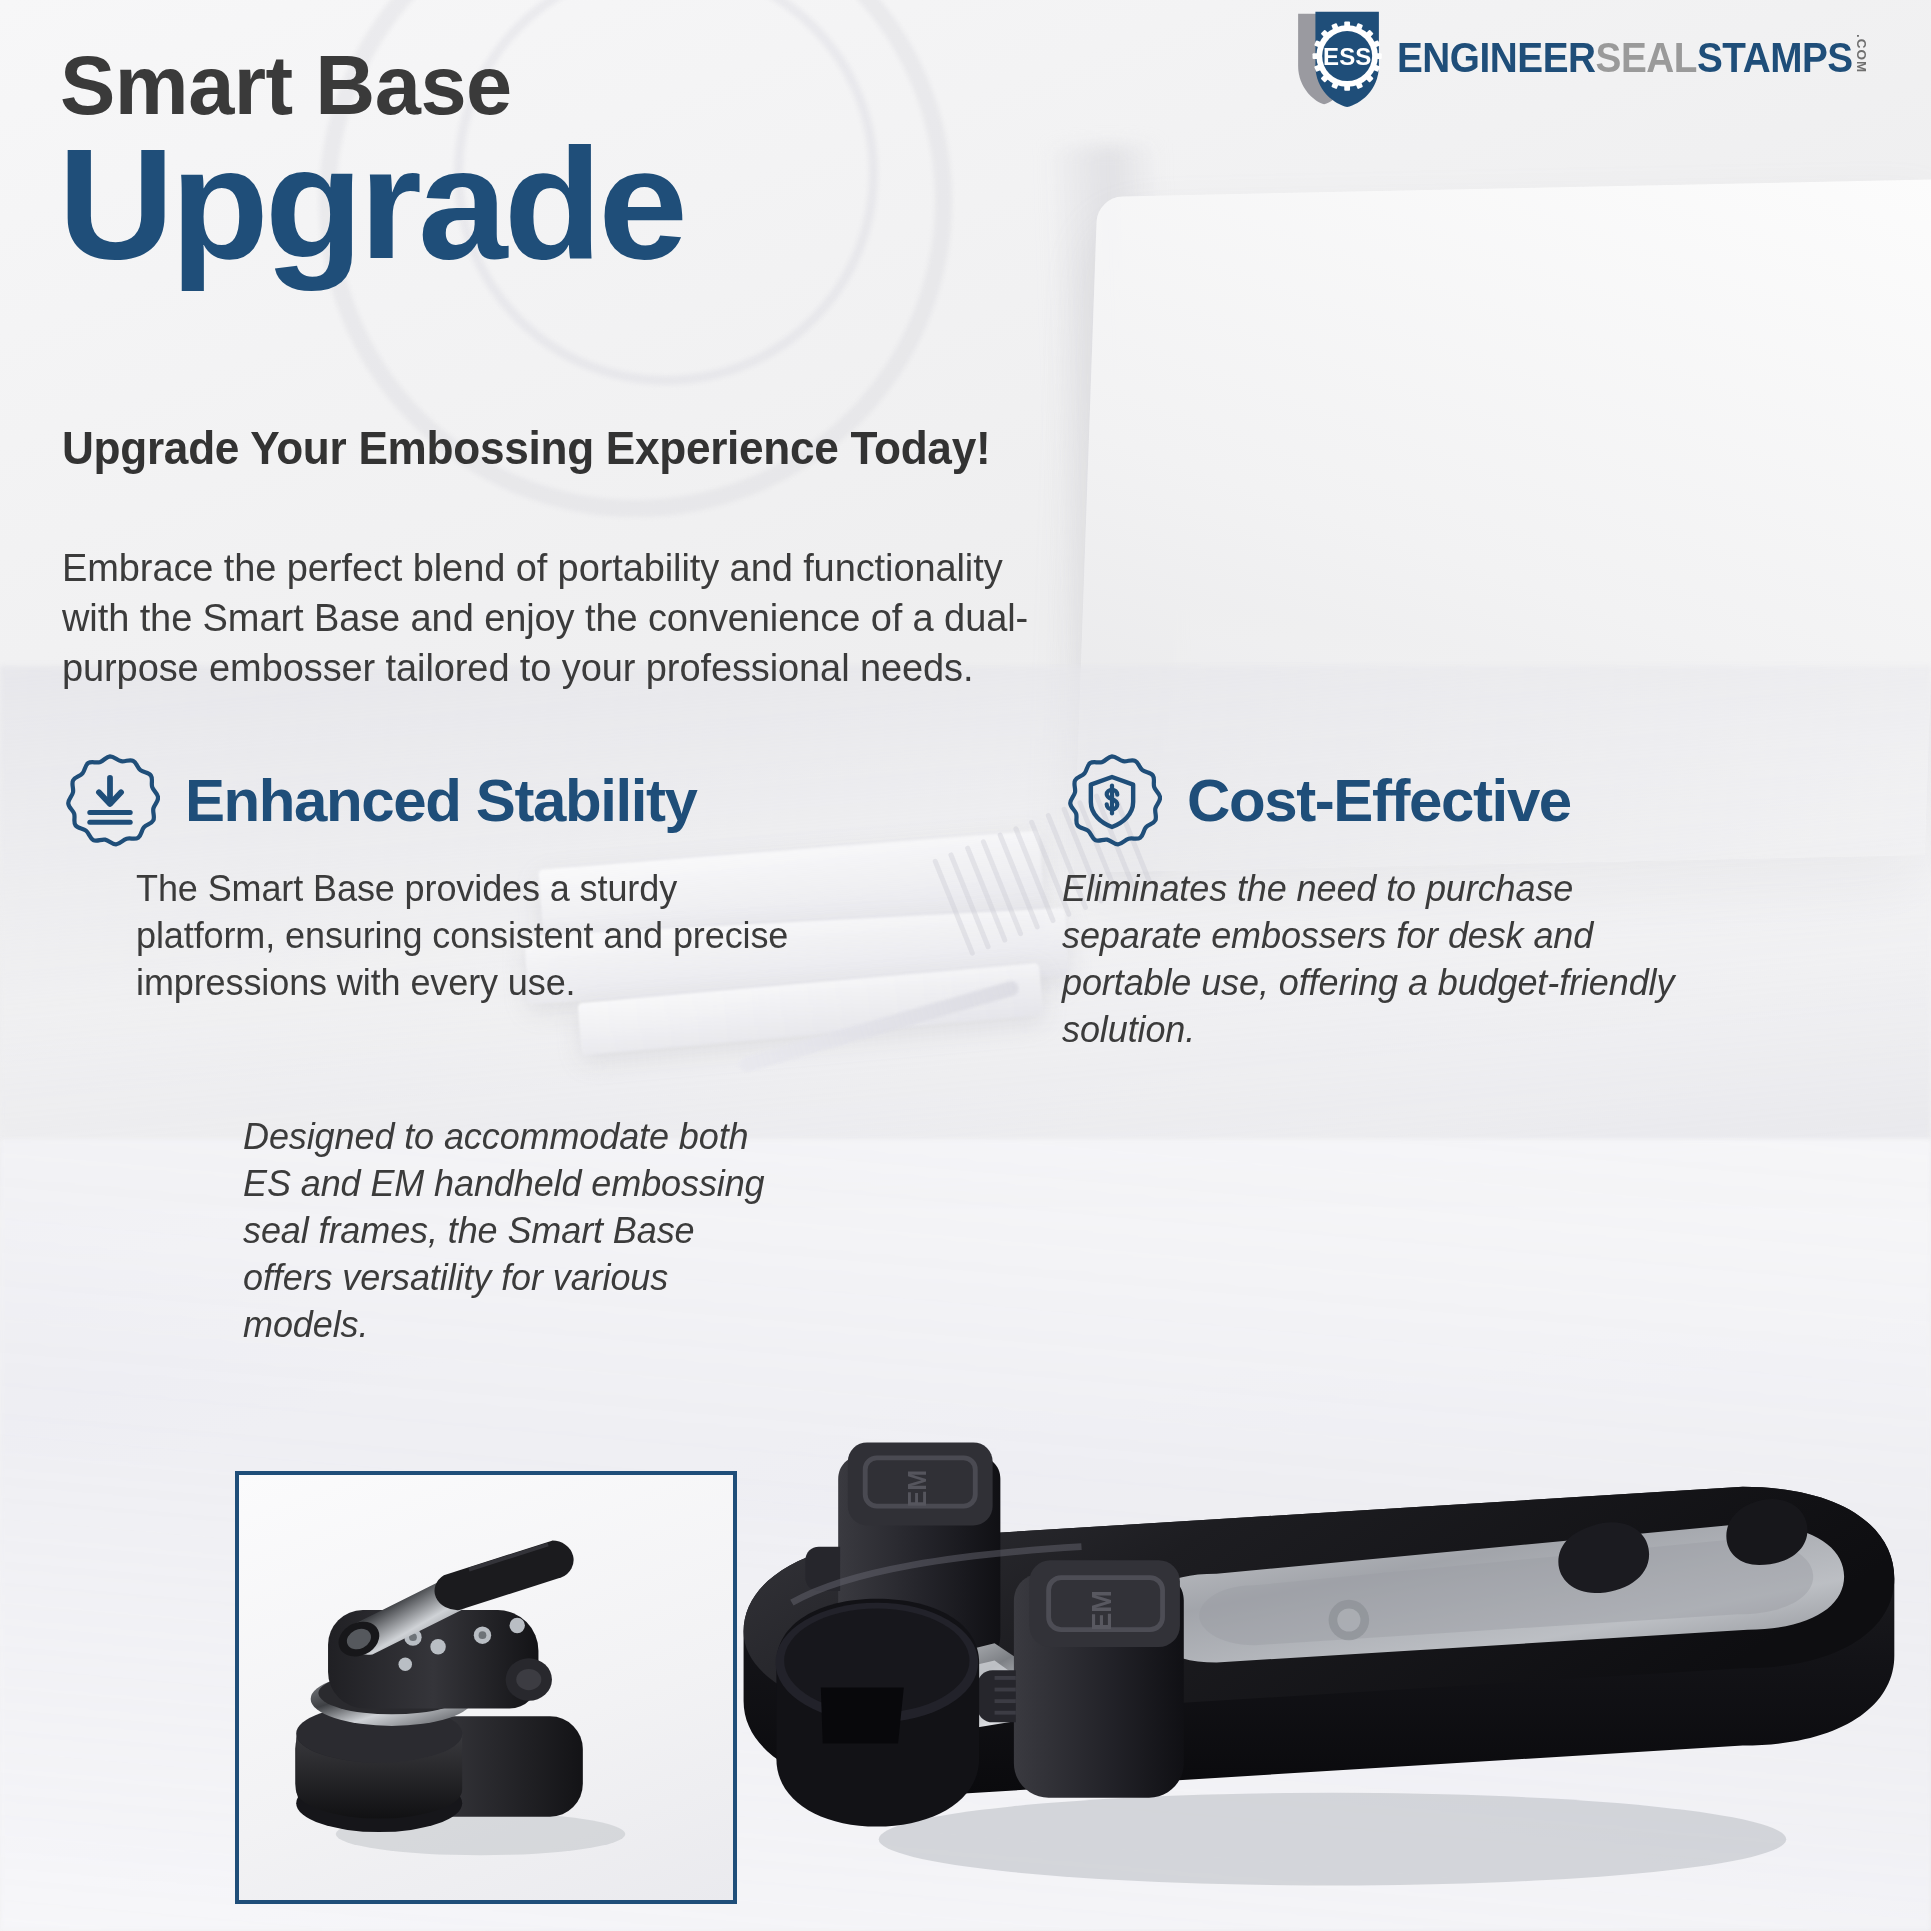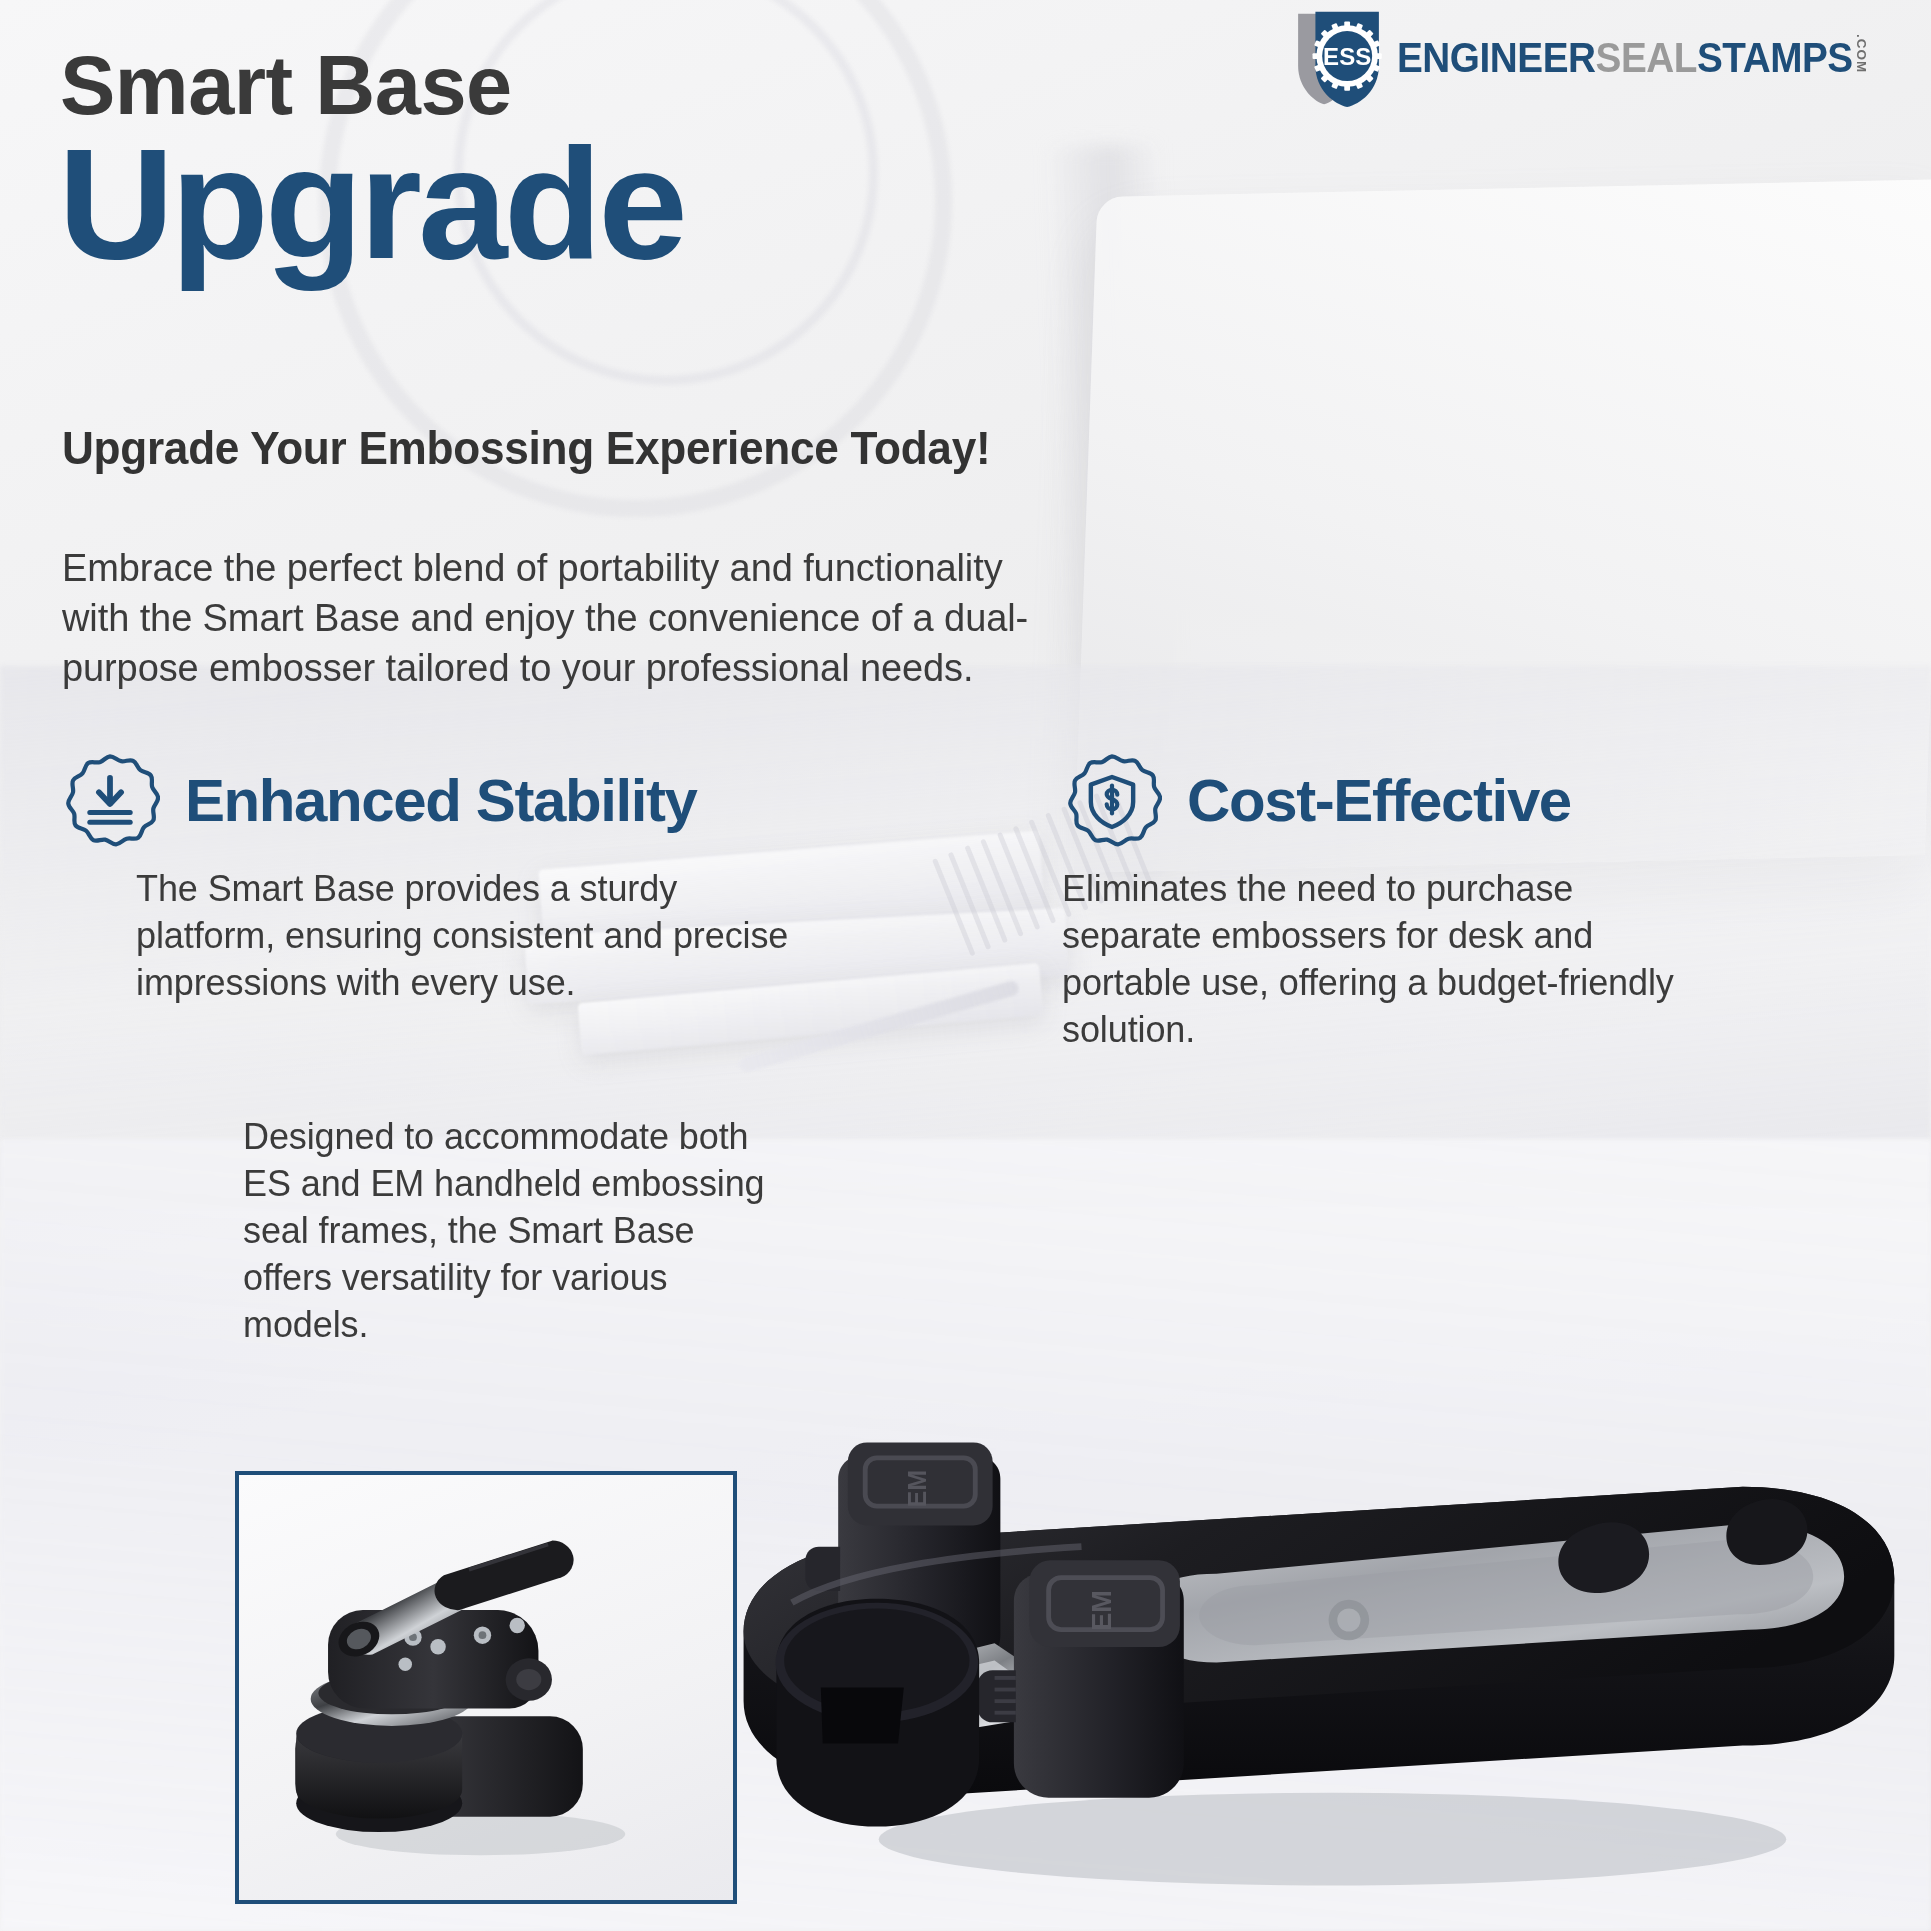--- a/index.html
+++ b/index.html
@@ -143,23 +143,23 @@
   .f-body {
     font-family: "Liberation Sans Narrow", "Liberation Sans", sans-serif;
     font-weight: 300; font-size: 36px; color: #3b3b3b;
     line-height: 1.3; letter-spacing: -0.1px;
     margin-top: 15.4px;
   }
   #feat-stability { left: 60px; top: 751px; width: 850px; }
   #feat-stability .f-body { margin-left: 76px; width: 676px; }
   #feat-cost { left: 1062px; top: 751px; width: 830px; }
   #feat-cost .f-body { margin-left: 0px; width: 637px; padding-left: 0; }
-  #feat-cost .f-body { margin-left: 0; }
+  #feat-cost .f-body { margin-left: 0; font-style: italic; }
   #feat-dual { left: 60px; top: 1099px; width: 850px; }
-  #feat-dual .f-body { margin-left: 183px; width: 541px; }
+  #feat-dual .f-body { margin-left: 183px; width: 541px; font-style: italic; }
 
   
   .inset-frame {
     position: absolute; left: 235px; top: 1471px;
     width: 494px; height: 425px;
     border: 4.8px solid #1f4e79;
     background: linear-gradient(160deg, #fbfbfc 0%, #f2f2f4 60%, #eaeaee 100%);
     overflow: hidden;
   }
 

